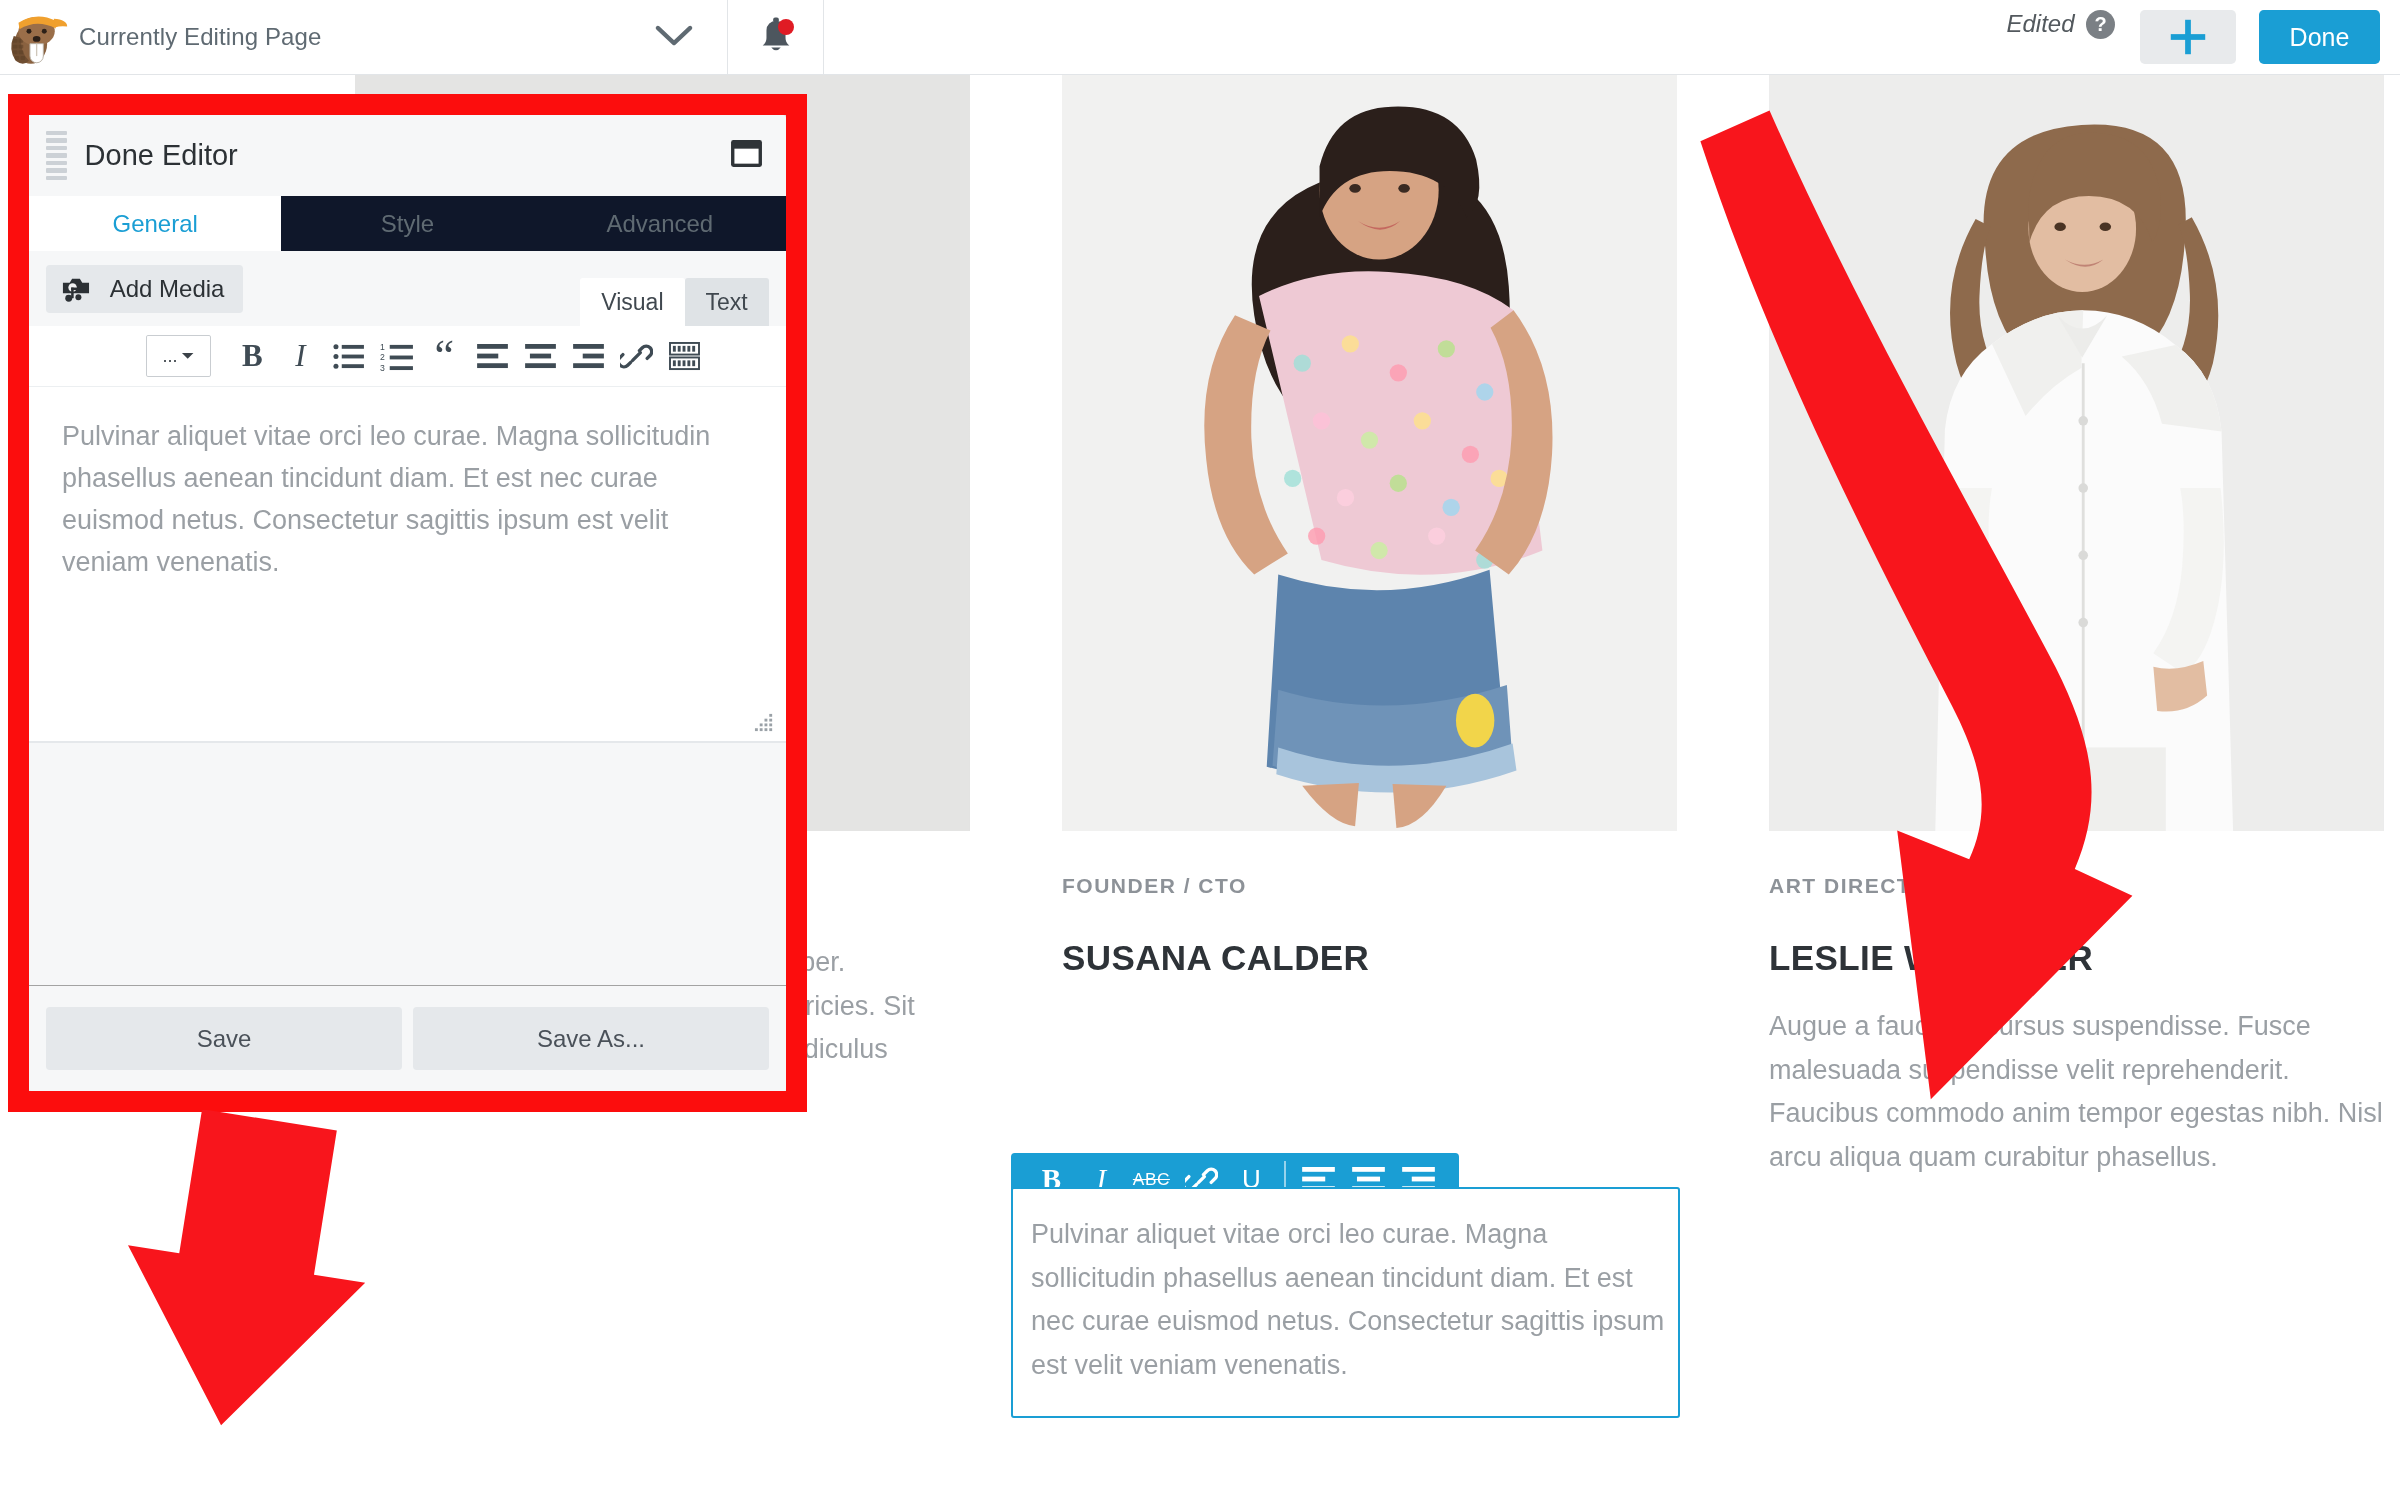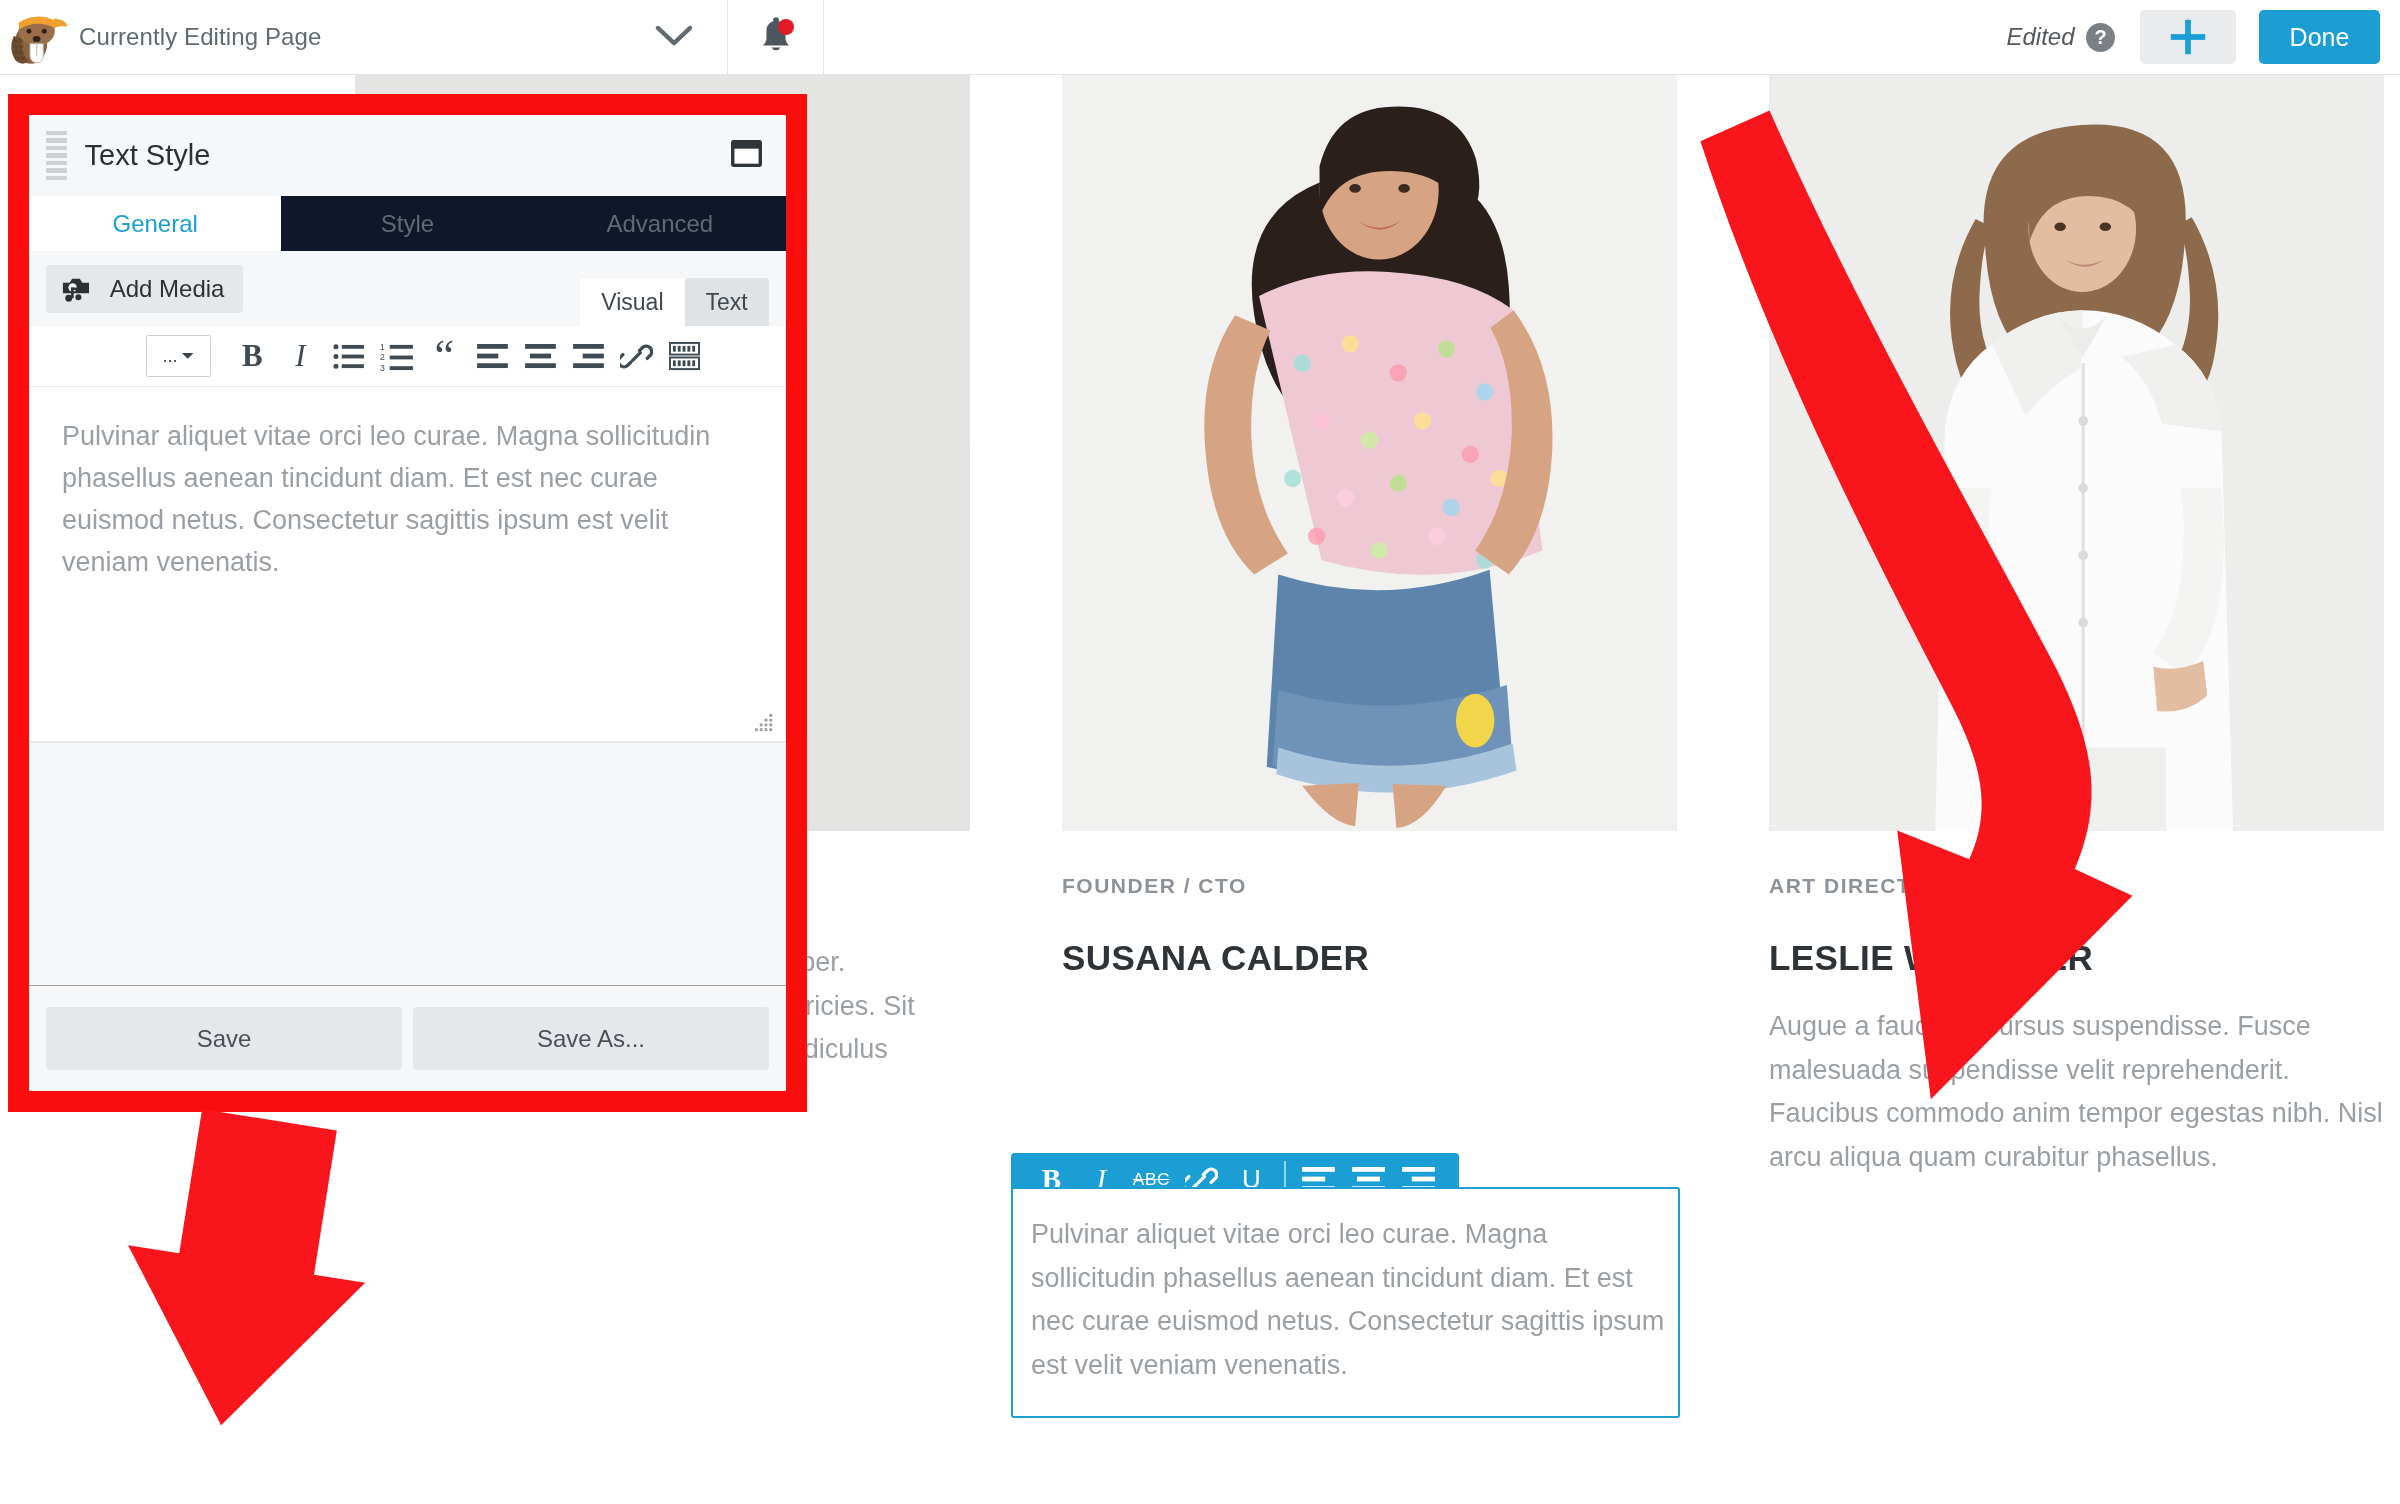--- a/index.html
+++ b/index.html
@@ -21,21 +21,21 @@
   .tb-title-wrap {
     display: flex; align-items: center; justify-content: space-between;
     width: 649px; height: 75px; border-right: 1px solid #e2e5e8; padding-right: 33px;
   }
   .tb-title { font-size: 24px; color: #5f6a72; letter-spacing: 0.1px; }
   .tb-chevron { color: #5f6a72; }
   .tb-bell-wrap { width: 96px; height: 75px; display: flex; align-items: center; justify-content: center;
                   border-right: 1px solid #e2e5e8; position: relative; }
   .bell-dot { position: absolute; width: 16.3px; height: 16.3px; border-radius: 50%; background: #e01b24; top: 19px; right: 29px; }
   .tb-spacer { flex: 1; }
-  .tb-right { display: flex; align-items: center; gap: 0; padding-right: 21px; }
+  .tb-right { display: flex; gap: 0; padding-right: 21px; }
   .tb-edited { font-size: 24px; color: #53595e; font-style: italic; margin-right: 11.5px; }
   .tb-help {
     width: 29px; height: 29px; border-radius: 50%; background: #7b8085; color: #fff;
     font-size: 20px; font-weight: bold; display: inline-flex; align-items: center; justify-content: center;
     font-style: normal; margin-right: 25px;
   }
   .tb-plus {
     width: 96px; height: 54px; background: #e8eaec; border-radius: 4.8px;
     display: flex; align-items: center; justify-content: center; margin-right: 23px;
   }
@@ -377,21 +377,21 @@
     <div id="panel-head">
       <div class="drag-dots">
         <i></i>
           <i></i>
           <i></i>
           <i></i>
           <i></i>
           <i></i>
           <i></i>
       </div>
-      <div id="panel-title">Text Style</div>
+      <div id="panel-title">Done Editor</div>
       <div id="panel-dock">
         <svg width="33" height="29" viewBox="0 0 34 30">
           <rect x="1" y="1" width="32" height="28" rx="2.5" fill="#2f3438"></rect>
           <rect x="4.5" y="10" width="25" height="15.5" fill="#ffffff"></rect>
         </svg>
       </div>
     </div>
 
     <div id="panel-tabs">
       <div class="ptab active">General</div>

